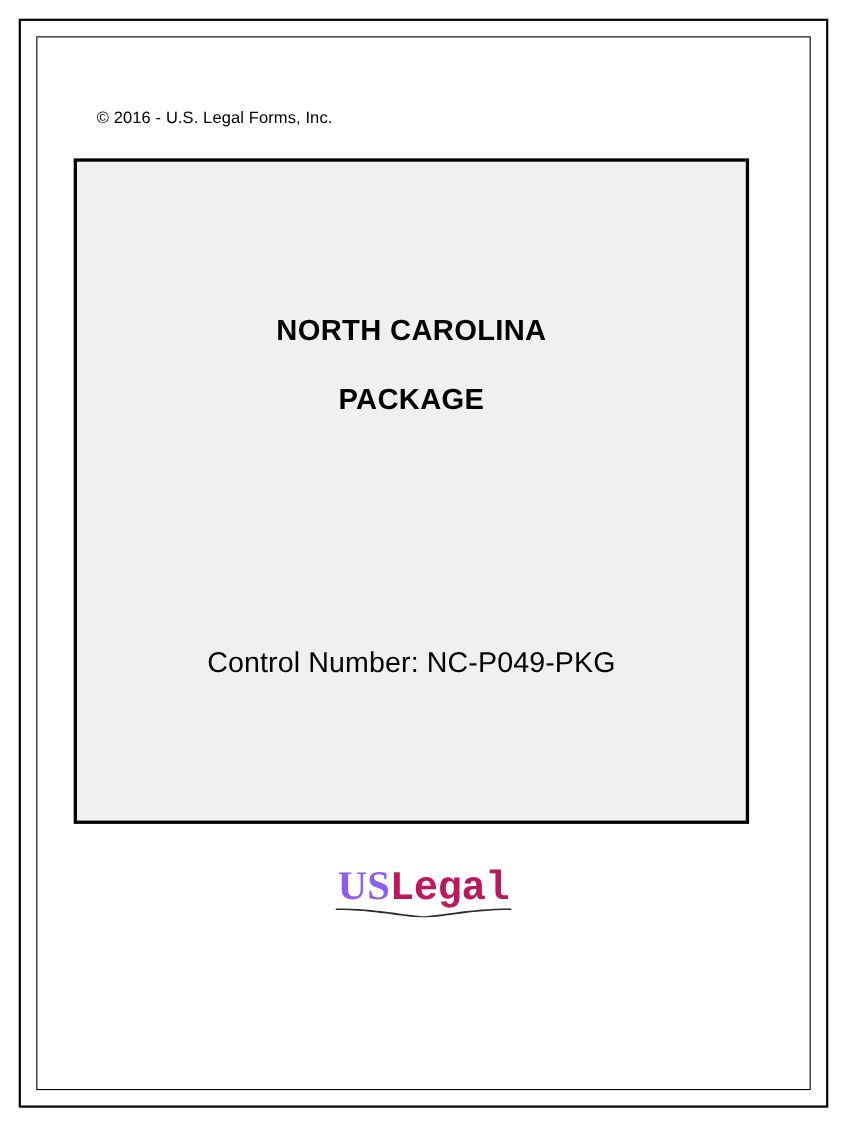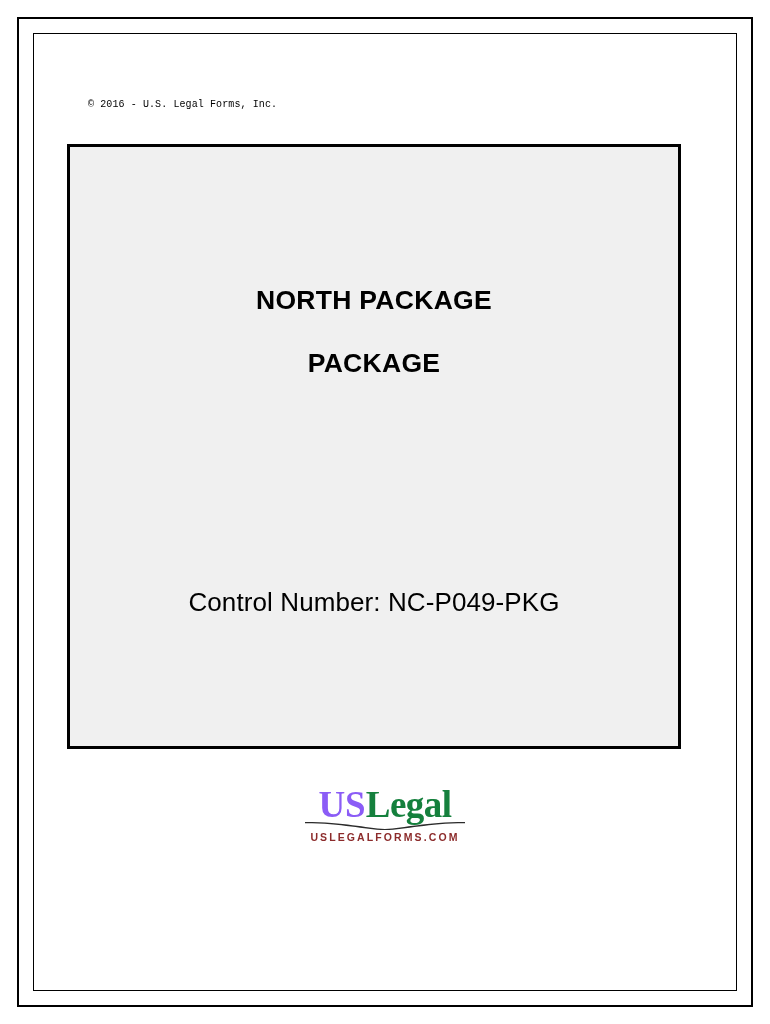--- a/index.html
+++ b/index.html
@@ -42,24 +42,23 @@
     top: 0;
     right: 0;
     bottom: 0;
     padding: 0;
   }
 
   .copyright {
     position: absolute;
     left: 54px;
     top: 65px;
-    font-size: 10px;
+    font-size: 15px;
     color: #000;
     letter-spacing: 0.1px;
-    font-family: Liberation Mono, monospace;
   }
 
   
   .title-box {
     position: absolute;
     left: 33px;
     top: 110px;
     width: 614px;
     height: 605px;
     border: 3px solid #000;
@@ -112,22 +111,22 @@
     letter-spacing: -0.5px;
     white-space: nowrap;
   }
   .logo-us {
     color: #8b5cf6;
     font-family: "Liberation Serif", serif;
     font-weight: bold;
     letter-spacing: 0px;
   }
   .logo-legal {
-    color: #15803d;
-    font-family: Liberation Serif, serif;
+    color: #be185d;
+    font-family: Liberation Mono, monospace;
     font-weight: bold;
   }
   .logo-swoosh {
     width: 160px;
     height: 9px;
     margin: -2px auto 1px auto;
     display: block;
   }
   .logo-sub {
     font-size: 10.5px;
@@ -141,29 +140,28 @@
 <body>
 
 <div class="page-outer">
   <div class="page-inner">
     <div class="content">
 
       <div class="copyright">© 2016 - U.S. Legal Forms, Inc.</div>
 
       <div class="title-box">
         <div class="title-lines">
-          <div class="title-line">NORTH PACKAGE</div>
+          <div class="title-line">NORTH CAROLINA</div>
           <div class="title-line">PACKAGE</div>
         </div>
         <div class="control-number">Control Number: NC-P049-PKG</div>
       </div>
 
       <div class="logo-wrap">
         <div class="logo-main"><span class="logo-us">US</span><span class="logo-legal">Legal</span></div>
         <svg class="logo-swoosh" viewBox="0 0 160 9">
           <path d="M0 1 C 40 1, 60 7, 80 8 C 100 7, 120 1, 160 1 L 160 2.2 C 122 2.2, 102 8.6, 80 9 C 58 8.6, 38 2.2, 0 2.2 Z" fill="#2b2b2b"></path>
         </svg>
-        <div class="logo-sub">USLEGALFORMS.COM</div>
       </div>
 
     </div>
   </div>
 </div>
 
 </body></html>

